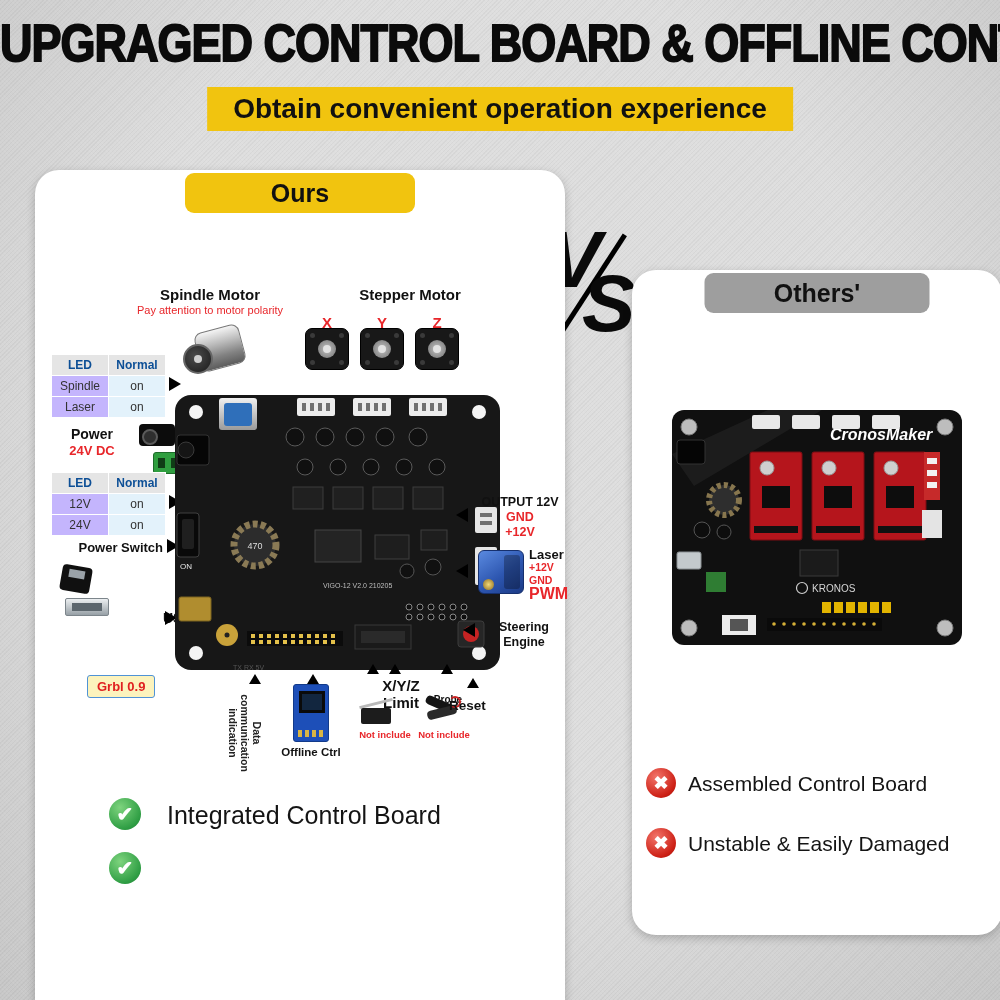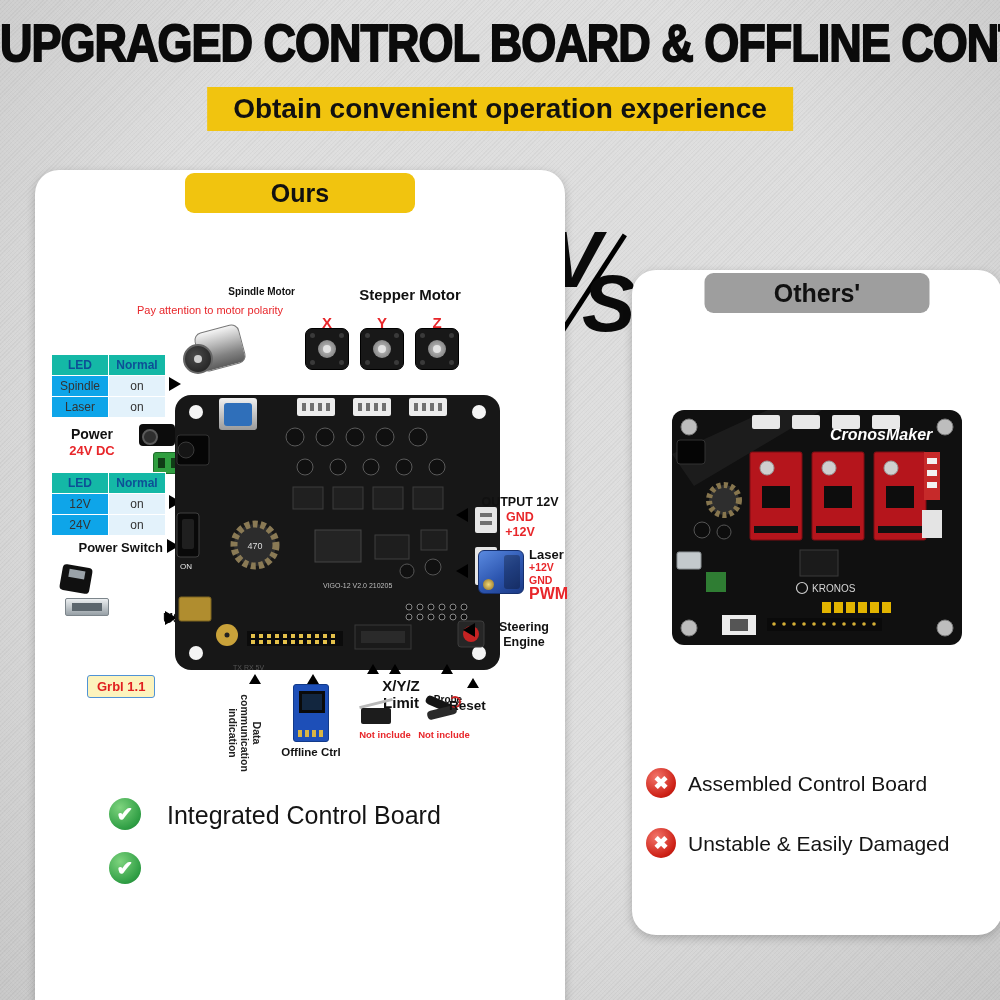--- a/index.html
+++ b/index.html
@@ -37,22 +37,22 @@
   .vs .slash { position:absolute; left:-14px; top:62px; width:128px; height:5px; background:#000; transform:rotate(123deg); }
 
   
   .pos { position:absolute; }
   .b { font-weight:bold; }
   .red { color:#E8262A; }
   .ctr { text-align:center; }
 
   
   .ledtbl { position:absolute; border-collapse:collapse; font-size:12px; }
-  .ledtbl th { background:#14b8a6; color:#0d4f96; font-weight:bold; width:57px; padding:3px 0; border:1px solid #fff; }
-  .ledtbl td { background:#0ea5e9; color:#333; text-align:center; padding:3px 0; border:1px solid #fff; }
+  .ledtbl th { background:#e5e5e5; color:#0d4f96; font-weight:bold; width:57px; padding:3px 0; border:1px solid #fff; }
+  .ledtbl td { background:#c4b5fd; color:#333; text-align:center; padding:3px 0; border:1px solid #fff; }
   .ledtbl td:last-child { background:#e3f2fb; }
 
   
   .tri { position:absolute; width:0; height:0; }
   .tri.r { border:7px solid transparent; border-left:12px solid #000; border-right:none; }
   .tri.l { border:7px solid transparent; border-right:12px solid #000; border-left:none; }
   .tri.u { border-left:6px solid transparent; border-right:6px solid transparent; border-bottom:10px solid #000; }
 
   
   .ok-ic, .bad-ic { position:absolute; border-radius:50%; color:#fff; display:flex;
@@ -136,21 +136,21 @@
 
   <div class="vs">
     <div class="slash"></div>
     <span class="v">V</span>
     <span class="s">S</span>
   </div>
 
   <div class="card ours">
     <div class="tab y">Ours</div>
 
-    <div class="pos b ctr" style="left:90px; top:116px; width:170px; font-size:10px;text-align:right;">Spindle Motor</div>
+    <div class="pos b ctr" style="left:90px; top:116px; width:170px; font-size:15px;">Spindle Motor</div>
     <div class="pos red ctr" style="left:40px; top:134px; width:270px; font-size:11px;">Pay attention to motor polarity</div>
     <div class="pos b ctr" style="left:300px; top:116px; width:150px; font-size:15px;">Stepper Motor</div>
     <div class="pos b red ctr" style="left:272px; top:144px; width:40px; font-size:15px;">X</div>
     <div class="pos b red ctr" style="left:327px; top:144px; width:40px; font-size:15px;">Y</div>
     <div class="pos b red ctr" style="left:382px; top:144px; width:40px; font-size:15px;">Z</div>
 
     <div class="motor">
       <div class="body"></div>
       <div class="cap"></div>
       <div class="shaft"></div>
@@ -221,21 +221,21 @@
     <div class="pos b" style="left:10px; top:370px; width:118px; text-align:right; font-size:13px;">Power Switch</div>
     <div class="tri r" style="left:132px; top:369px;"></div>
 
     <div class="usbimg">
       <div class="pb"></div>
       <div class="pa"></div>
     </div>
     <div class="pos b" style="left:92px; top:440px; font-size:14px;margin-left:36px;">USB</div>
     <div class="tri r" style="left:130px; top:441px;"></div>
 
-    <div class="grbl">Grbl 1.1</div>
+    <div class="grbl">Grbl 0.9</div>
 
     <svg class="pos" style="left:140px; top:225px;" width="325" height="275" viewBox="0 0 325 275">
       <defs>
         <linearGradient id="metal" x1="0" y1="0" x2="0" y2="1">
           <stop offset="0" stop-color="#f0f0f0"></stop>
             <stop offset="1" stop-color="#9a9a9a"></stop>
         </linearGradient>
       </defs>
       <rect width="325" height="275" rx="16" fill="#171717"></rect>
       <g fill="#f4f4f4">

